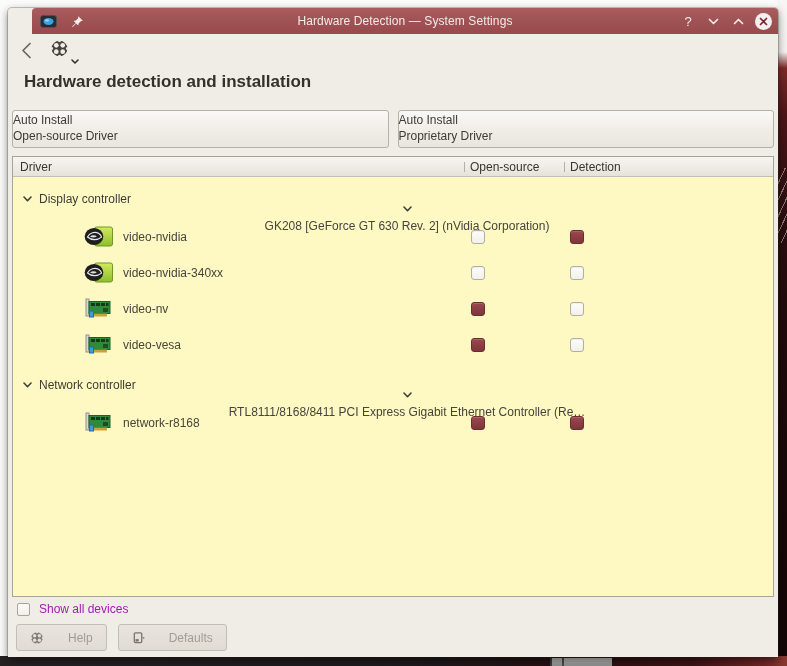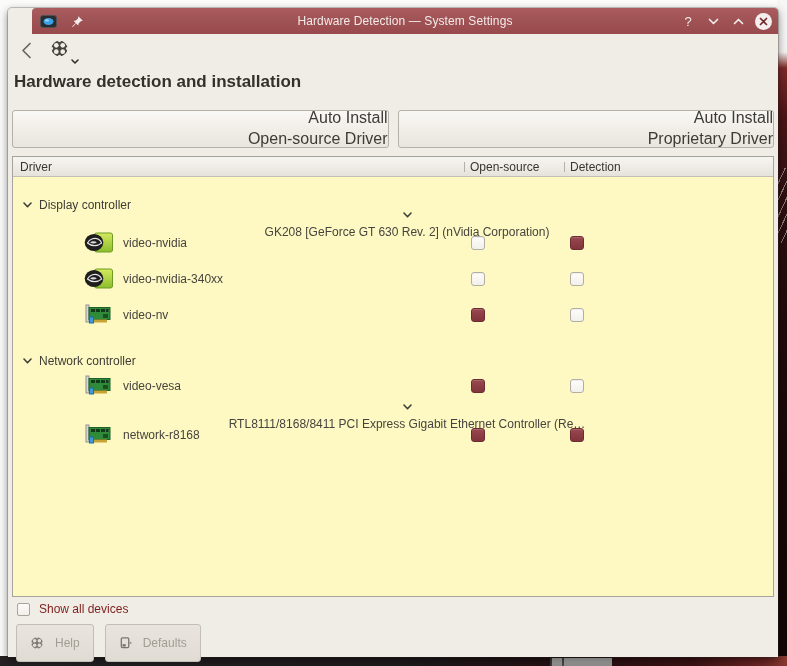--- a/index.html
+++ b/index.html
@@ -36,67 +36,67 @@
   .tb-close { width:17px; height:17px; border-radius:50%; background:#f4efee;
     display:inline-flex; align-items:center; justify-content:center; }
 
   
   .toolbar { position:absolute; left:0; top:26px; height:34px; width:100%; }
   .tool-back { position:absolute; left:13px; top:8px; display:inline-flex; }
   .tool-module { position:absolute; left:42px; top:5px; display:inline-flex; align-items:flex-end; gap:2px; }
   .tool-module .dd { margin-bottom:-2px; display:inline-flex; }
 
   
-  .page-heading { position:absolute; left:6px; top:64px; font-size:17px; font-weight:bold; color:#33312c; }
+  .page-heading { position:absolute; left:16px; top:64px; font-size:17px; font-weight:bold; color:#33312c; }
 
   
   .auto-row { position:absolute; left:4px; top:102px; width:762px; display:flex; gap:9px; }
   .auto-btn { flex:1; height:38px; border:1px solid #b5b1a8; border-radius:3px;
     background:linear-gradient(180deg,#faf8f5 0%,#f0ede7 55%,#e9e6df 100%);
-    display:flex; flex-direction:column; align-items:flex-end; justify-content:center;
-    font-size:16px; color:#3d3b36; line-height:1.3; cursor:default; }
+    display:flex; flex-direction:column; align-items:flex-start; justify-content:center;
+    font-size:12px; color:#3d3b36; line-height:1.3; cursor:default; }
 
   
   .tree { position:absolute; left:4px; top:148px; width:762px; height:441px;
     border:1px solid #a7a39b; background:#fef9c3; }
   .tree-header { position:relative; height:20px;
     background:linear-gradient(180deg,#f7f5f1 0%,#ece9e3 70%,#e5e2db 100%);
     border-bottom:1px solid #c3bfb6; font-size:12px; color:#37352f; }
   .th-driver { position:absolute; left:7px; top:3px; }
   .th-open   { position:absolute; left:457px; top:3px; }
   .th-inst   { position:absolute; left:557px; top:3px; }
   .th-sep    { position:absolute; top:5px; width:1px; height:10px; background:#b3afa6; }
   .th-sep.s1 { left:451px; } .th-sep.s2 { left:551px; }
 
   .tree-body { position:relative; font-size:12px; color:#47443e; }
   .trow { position:relative; width:100%; }
-  .trow.group-row  { height:14px; margin-top:21px; display:flex; align-items:center; padding-left:10px; gap:7px; color:#3e3c36; }
+  .trow.group-row  { height:14px; margin-top:15px; display:flex; align-items:center; padding-left:10px; gap:7px; color:#3e3c36; }
   .trow.device-row { height:13px; display:flex; align-items:center; padding-left:28px; gap:7px; color:#46443e;flex-direction:column; }
   .trow.driver-row { height:36px; }
   .exp { display:inline-flex; flex:0 0 auto; }
   .dicon { position:absolute; left:71px; top:50%; transform:translateY(-50%); display:inline-flex; }
   .dname { position:absolute; left:110px; top:50%; transform:translateY(-50%); }
   .cb { position:absolute; top:50%; transform:translateY(-50%); width:14px; height:14px;
     border-radius:3px; border:1px solid #b2aea5;
     background:linear-gradient(180deg,#fefdfb,#f2f0ea);
     box-shadow:inset 0 1px 1px rgba(0,0,0,.06); }
   .cb.on { border-color:#6d2c32;
     background:linear-gradient(180deg,#9a4a4f 0%,#8b3d43 55%,#7f363c 100%);
     box-shadow:inset 0 1px 0 rgba(255,255,255,.15); }
   .cb.open { left:458px; } .cb.inst { left:557px; }
 
   
   .show-all { position:absolute; left:9px; top:594px; display:flex; align-items:center; gap:9px;
-    font-size:12px; color:#7f1d1d; }
+    font-size:12px; color:#a21caf; }
   .show-all .cb2 { width:13px; height:13px; border:1px solid #a8a49b; border-radius:2px;
     background:linear-gradient(180deg,#fdfcfa,#f1efe9); }
   .footer-btns { position:absolute; left:8px; top:616px; display:flex; gap:11px; }
-  .f-btn { height:38px; padding:0 13px; border:1px solid #c2beb5; border-radius:3px;
+  .f-btn { height:27px; padding:0 13px; border:1px solid #c2beb5; border-radius:3px;
     background:linear-gradient(180deg,#e9e5de 0%,#e0dcd4 100%);
-    display:flex; align-items:center; gap:11px; font-size:12px; color:#a19d93; }
+    display:flex; align-items:center; gap:24px; font-size:12px; color:#a19d93; }
   .f-btn .ic { display:inline-flex; opacity:.75; }
 </style>
 </head>
 <body>
 
 <div class="wallpaper-right"></div>
 <div class="wallpaper-streaks"></div>
 <div class="wallpaper-bottom"></div>
 <div class="taskbar-item">
     <div class="taskbar-notch"></div>
@@ -253,45 +253,45 @@
               <rect x="22" y="5" width="2.5" height="3" fill="#14381a"></rect>
               <rect x="19" y="10" width="5" height="4" fill="#1b4f22"></rect>
               <rect x="5.5" y="13" width="4" height="6" fill="#3d9bd6" stroke="#1f6ea3"></rect>
               <rect x="10" y="15.5" width="13" height="3" fill="#c8a336"></rect>
             </svg>
           </span>
           <span class="dname">video-nv</span>
           <span class="cb open on"></span>
           <span class="cb inst"></span>
         </div>
-        <div class="trow group-row">
-          <span class="exp">
-            <svg width="9" height="6" viewBox="0 0 9 6">
-              <polyline points="1,1 4.5,4.7 8,1" fill="none" stroke="#413f3a" stroke-width="1.6" stroke-linecap="round" stroke-linejoin="round"></polyline>
-            </svg>
-          </span>
-          <span>Network controller</span>
-        </div>
         <div class="trow driver-row">
           <span class="dicon">
             <svg width="28" height="22" viewBox="0 0 28 22">
               <rect x="2" y="1" width="3" height="17" fill="#d6d9d6" stroke="#8f928f"></rect>
               <rect x="5" y="3.5" width="21" height="12" fill="#2f8a3a" stroke="#1d5f26"></rect>
               <rect x="7" y="5" width="4" height="3" fill="#14381a"></rect>
               <rect x="12" y="5" width="4" height="3" fill="#14381a"></rect>
               <rect x="17" y="5" width="4" height="3" fill="#14381a"></rect>
               <rect x="22" y="5" width="2.5" height="3" fill="#14381a"></rect>
               <rect x="19" y="10" width="5" height="4" fill="#1b4f22"></rect>
               <rect x="5.5" y="13" width="4" height="6" fill="#3d9bd6" stroke="#1f6ea3"></rect>
               <rect x="10" y="15.5" width="13" height="3" fill="#c8a336"></rect>
             </svg>
           </span>
           <span class="dname">video-vesa</span>
           <span class="cb open on"></span>
           <span class="cb inst"></span>
+        </div>
+        <div class="trow group-row">
+          <span class="exp">
+            <svg width="9" height="6" viewBox="0 0 9 6">
+              <polyline points="1,1 4.5,4.7 8,1" fill="none" stroke="#413f3a" stroke-width="1.6" stroke-linecap="round" stroke-linejoin="round"></polyline>
+            </svg>
+          </span>
+          <span>Network controller</span>
         </div>
         <div class="trow device-row">
           <span class="exp">
             <svg width="9" height="6" viewBox="0 0 9 6">
               <polyline points="1,1 4.5,4.7 8,1" fill="none" stroke="#413f3a" stroke-width="1.6" stroke-linecap="round" stroke-linejoin="round"></polyline>
             </svg>
           </span>
           <span>RTL8111/8168/8411 PCI Express Gigabit Ethernet Controller (Re…</span>
         </div>
         <div class="trow driver-row">

